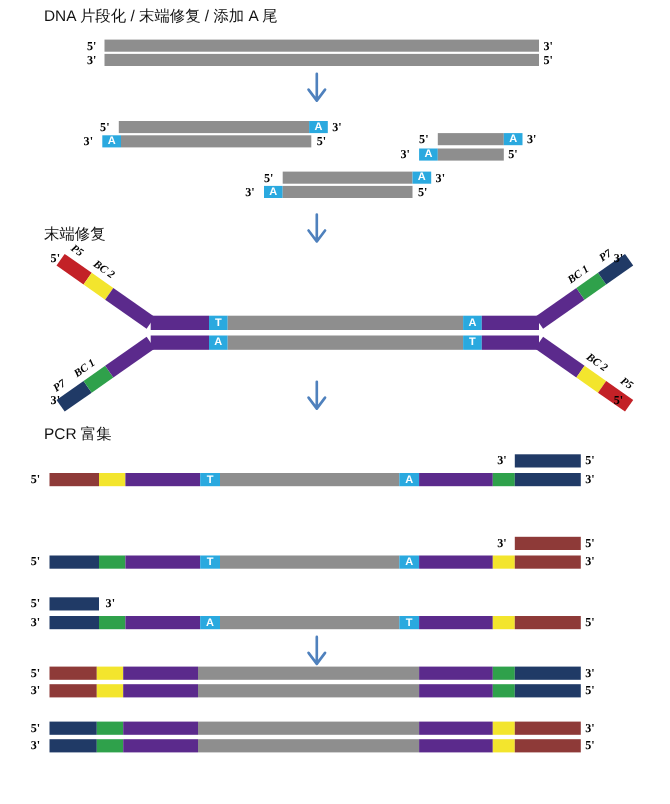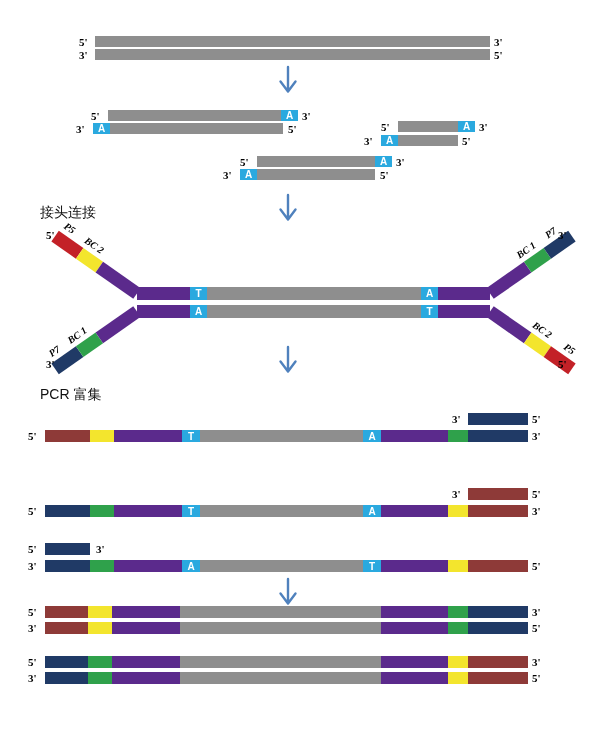--- a/index.html
+++ b/index.html
@@ -17,20 +17,21 @@
   .alab { position:absolute; top:-14px; font:italic 700 10px "Liberation Serif", serif;
           color:#000; white-space:nowrap; }
   .arrow { position:absolute; width:22px; height:34px; }
   .arrow path { fill:none; stroke:#4f81bd; stroke-width:2.4; stroke-linecap:round; stroke-linejoin:round; }
 </style>
 </head>
 <body>
 
 <div class="stage">
 
+  <div class="title" style="left:40px;top:6px">DNA 片段化 / 末端修复 / 添加 A 尾</div>
 
   <span class="lab" style="left:79px;top:36px">5'</span>
   <div class="strand" style="left:95px;top:36px;height:11px">
     <span class="seg" style="width: 395px; background-color: rgb(142, 142, 142);"></span>
   </div>
   <span class="lab" style="left:494px;top:36px">3'</span>
 
   <span class="lab" style="left:79px;top:49px">3'</span>
   <div class="strand" style="left:95px;top:49px;height:11px">
     <span class="seg" style="width: 395px; background-color: rgb(142, 142, 142);"></span>
@@ -80,21 +81,21 @@
   <div class="strand" style="left:240px;top:169px;height:11px">
     <span class="seg tag" style="width: 17px; background-color: rgb(42, 169, 223);">A</span>
     <span class="seg" style="width: 118px; background-color: rgb(142, 142, 142);"></span>
   </div>
   <span class="lab" style="left:380px;top:169px">5'</span>
 
   <svg class="arrow" style="left:277px;top:192px" viewBox="0 0 22 34">
     <path d="M11 3 L11 25 M3.5 17.5 L11 27.5 L18.5 17.5"></path>
   </svg>
 
-  <div class="title" style="left:40px;top:204px">接头连接</div>
+  <div class="title" style="left:40px;top:204px">末端修复</div>
 
   <div class="arm" style="left:37px;top:287px;transform-origin:100% 50%;transform:rotate(35deg)">
     <span class="seg" style="width: 30px; background-color: rgb(195, 33, 39);"></span>
     <span class="seg" style="width: 24px; background-color: rgb(243, 229, 45);"></span>
     <span class="seg" style="width: 46px; background-color: rgb(91, 42, 140);"></span>
     <span class="alab" style="left:2px">P5</span>
     <span class="alab" style="left:27px">BC 2</span>
   </div>
   <span class="lab" style="left:46px;top:229px">5'</span>
 

